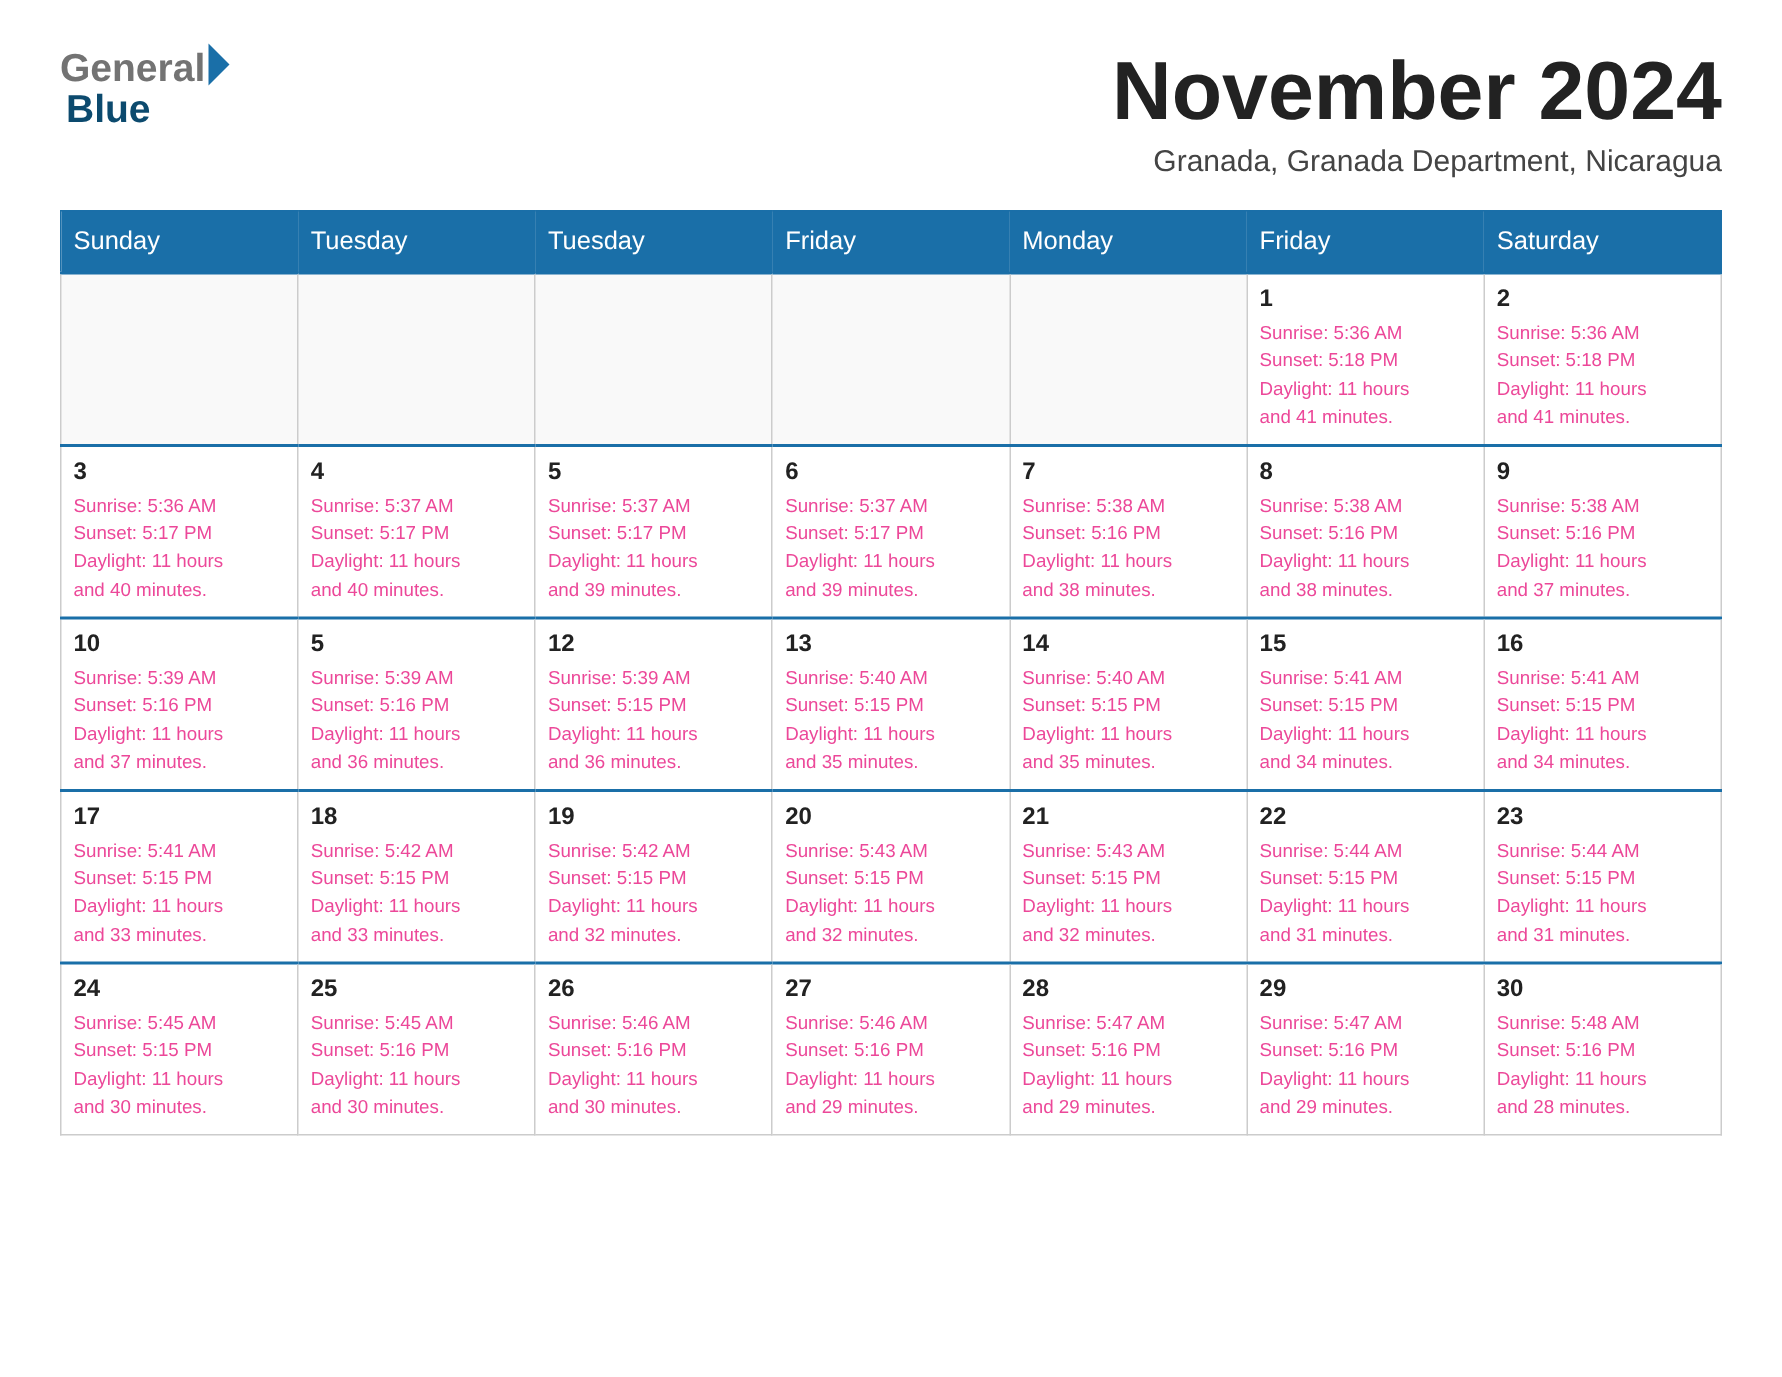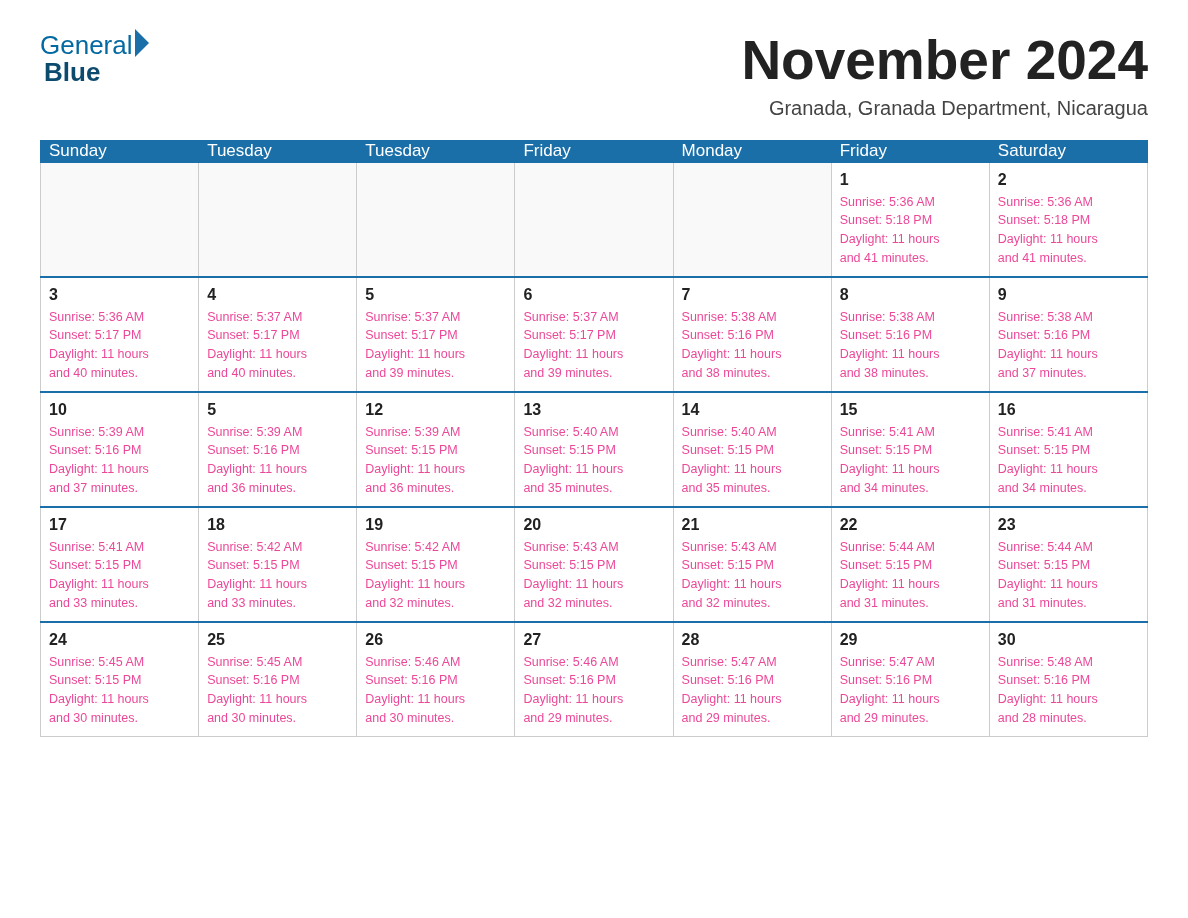--- a/index.html
+++ b/index.html
@@ -11,22 +11,22 @@
       min-height: 918px;
     }
     .header-row {
       display: flex;
       align-items: flex-start;
       justify-content: space-between;
       margin-bottom: 20px;
     }
     .logo-text-general {
       font-size: 26px;
-      font-weight: normal;
-      color: #0369a1;
+      font-weight: bold;
+      color: #737373;
     }
     .logo-triangle {
       width: 0;
       height: 0;
       border-left: 14px solid #1a6fa8;
       border-top: 14px solid transparent;
       border-bottom: 14px solid transparent;
       display: inline-block;
       margin-left: 2px;
       margin-top: -6px;
@@ -63,21 +63,21 @@
       margin-top: 6px;
     }
     .calendar {
       width: 100%;
       border-collapse: collapse;
       table-layout: fixed;
     }
     .calendar th {
       background: #1a6fa8;
       color: #fff;
-      padding: 0 8px;
+      padding: 10px 8px;
       font-size: 17px;
       font-weight: normal;
       text-align: left;
       border: 1px solid #1a6fa8;
       margin-left: 16px;
     }
     .calendar td {
       border: 1px solid #ccc;
       vertical-align: top;
       padding: 8px;

